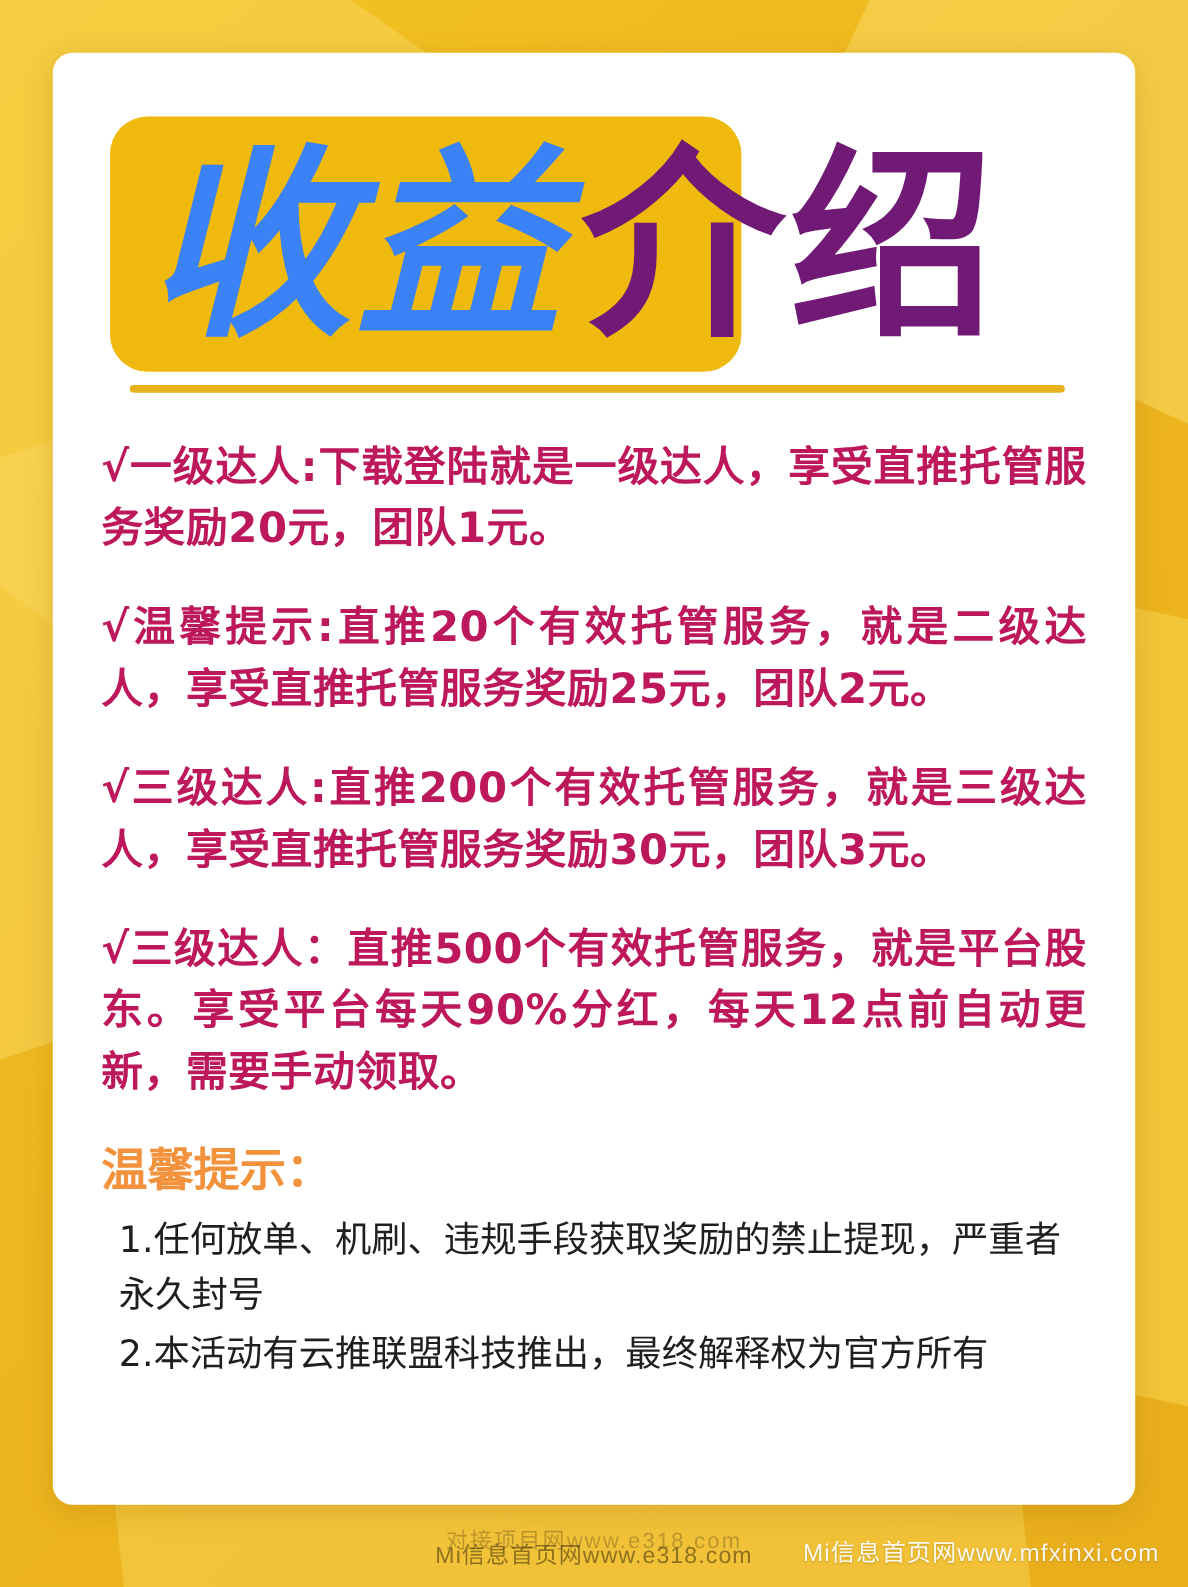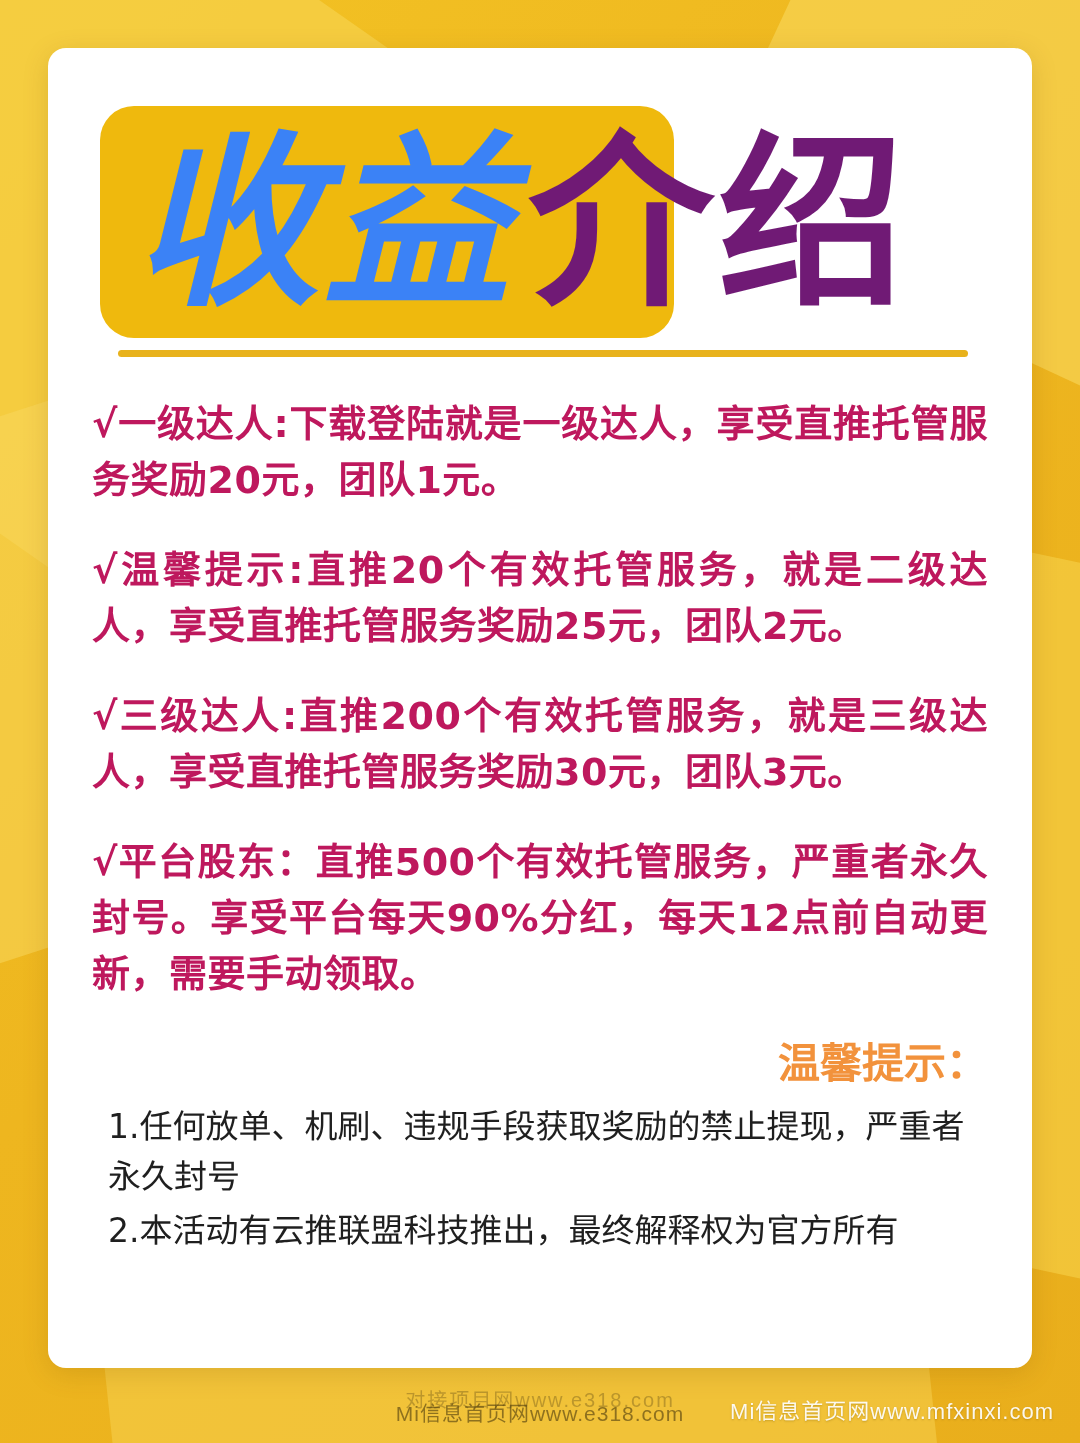--- a/index.html
+++ b/index.html
@@ -147,21 +147,20 @@
     font-family: "DejaVu Sans", "Liberation Sans", sans-serif;
   }
 
   .tips-title {
     font-size: 42px;
     line-height: 56px;
     font-weight: bold;
     color: #f2923c;
     margin: 6px 0 10px 0;
     font-family: "DejaVu Sans", "Liberation Sans", sans-serif;
-    text-align: right;
   }
   .tip-line {
     font-size: 33px;
     line-height: 50px;
     color: #1f1f1f;
     margin: 0 0 4px 0;
     padding-left: 16px;
     font-family: "DejaVu Sans", "Liberation Sans", sans-serif;
   }
 
@@ -215,21 +214,21 @@
       <span class="title-part-a">收益</span><span class="title-part-b">介绍</span>
     </div>
     <div class="title-underline"></div>
   </div>
 
   <div class="body">
 
     <p class="para">√一级达人:下载登陆就是一级达人，享受直推托管服务奖励20元，团队1元。</p>
     <p class="para">√温馨提示:直推20个有效托管服务，就是二级达人，享受直推托管服务奖励25元，团队2元。</p>
     <p class="para">√三级达人:直推200个有效托管服务，就是三级达人，享受直推托管服务奖励30元，团队3元。</p>
-    <p class="para">√平台股东：直推500个有效托管服务，严重者永久封号。享受平台每天90%分红，每天12点前自动更新，需要手动领取。</p>
+    <p class="para">√三级达人：直推500个有效托管服务，就是平台股东。享受平台每天90%分红，每天12点前自动更新，需要手动领取。</p>
 
     <p class="tips-title">温馨提示：</p>
     <p class="tip-line">1.任何放单、机刷、违规手段获取奖励的禁止提现，严重者永久封号</p>
     <p class="tip-line">2.本活动有云推联盟科技推出，最终解释权为官方所有</p>
 
   </div>
 </div>
 
 <div class="wm-faint">对接项目网www.e318.com</div>
 <div class="wm-center">Mi信息首页网www.e318.com</div>

